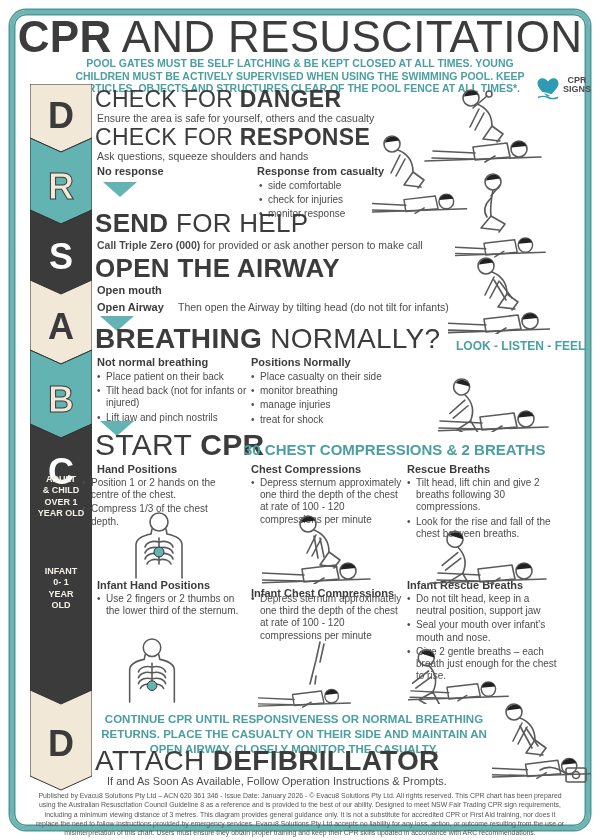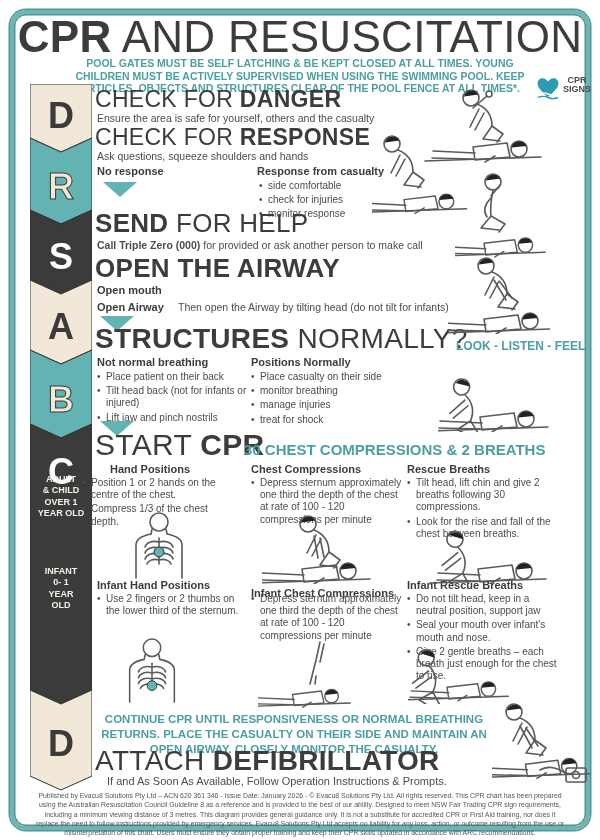--- a/index.html
+++ b/index.html
@@ -138,21 +138,21 @@
     <span style="font-weight:700;">Call Triple Zero (000)</span><span> for provided or ask another person to make call</span>
   </div>
 
   <div class="abs hd bd" style="left:95px;top:253px;font-size:26px;">OPEN THE AIRWAY</div>
   <div class="abs lbl" style="left:97px;top:284px;">Open mouth</div>
   <div class="abs lbl" style="left:97px;top:301px;">Open Airway</div>
   <div class="abs sub" style="left:178px;top:301px;width:320px;">Then open the Airway by tilting head (do not tilt for infants)</div>
   <div class="abs arrow" style="left:100px;top:316px;"></div>
 
   <div class="abs hd" style="left:95px;top:323px;font-size:28px;">
-    <span class="bd">STRUCTURES</span><span class="lt"> NORMALLY?</span>
+    <span class="bd">BREATHING</span><span class="lt"> NORMALLY?</span>
   </div>
   <div class="abs teal" style="left:456px;top:339px;font-size:12px;font-weight:800;white-space:nowrap;">LOOK - LISTEN - FEEL</div>
   <div class="abs lbl" style="left:97px;top:356px;">Not normal breathing</div>
   <ul class="abs blt" style="left:97px;top:371px;width:152px;">
     <li>Place patient on their back</li>
     <li>Tilt head back (not for infants or injured)</li>
     <li>Lift jaw and pinch nostrils</li>
   </ul>
   <div class="abs lbl" style="left:251px;top:356px;">Positions Normally</div>
   <ul class="abs blt" style="left:251px;top:371px;width:160px;">
@@ -161,21 +161,21 @@
     <li>manage injuries</li>
     <li>treat for shock</li>
   </ul>
   <div class="abs arrow" style="left:100px;top:421px;"></div>
 
   <div class="abs hd" style="left:95px;top:428px;font-size:30px;">
     <span class="lt">START </span><span class="bd">CPR</span>
   </div>
   <div class="abs teal" style="left:244px;top:441px;font-size:15px;font-weight:800;white-space:nowrap;">30 CHEST COMPRESSIONS &amp; 2 BREATHS</div>
 
-  <div class="abs lbl" style="left:110px;top:463px;">Hand Positions</div>
+  <div class="abs lbl" style="left:97px;top:463px;">Hand Positions</div>
   <ul class="abs blt" style="left:82px;top:477px;width:148px;">
     <li>Position 1 or 2 hands on the centre of the chest.</li>
     <li>Compress 1/3 of the chest depth.</li>
   </ul>
   <div class="abs lbl" style="left:251px;top:463px;">Chest Compressions</div>
   <ul class="abs blt" style="left:251px;top:477px;width:152px;">
     <li>Depress sternum approximately one third the depth of the chest at rate of 100 - 120 compressions per minute</li>
   </ul>
   <div class="abs lbl" style="left:407px;top:463px;">Rescue Breaths</div>
   <ul class="abs blt" style="left:407px;top:477px;width:148px;">

